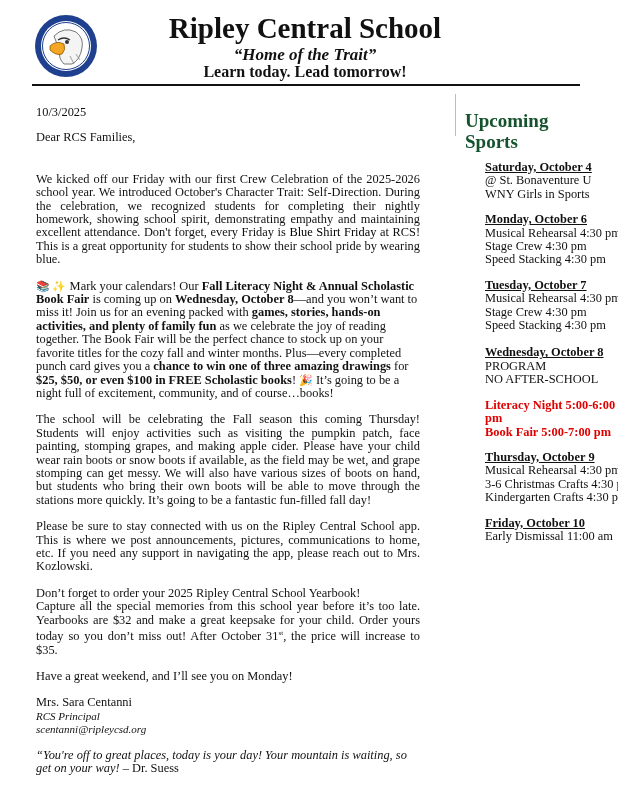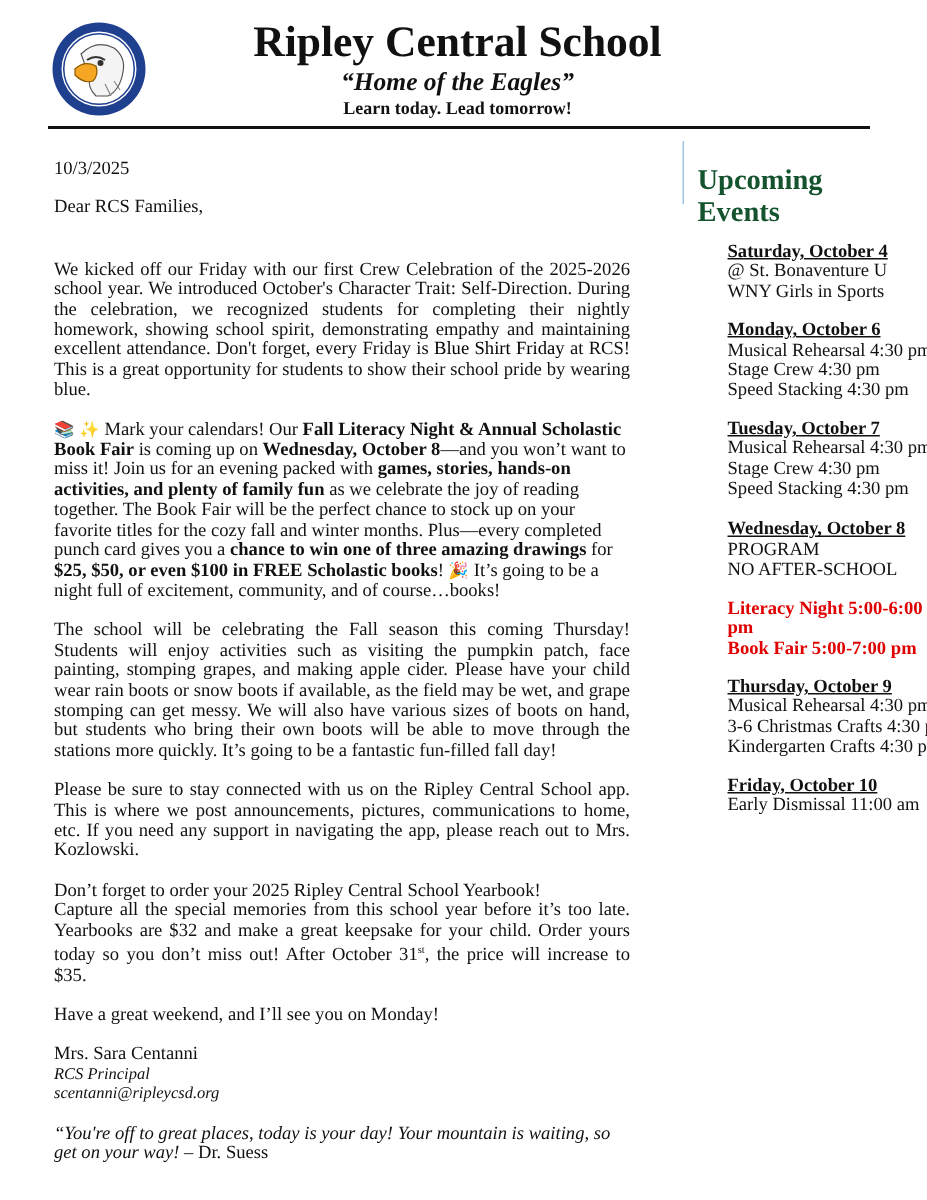--- a/index.html
+++ b/index.html
@@ -2,21 +2,21 @@
 <html><head>
 <meta charset="utf-8">
 <style>
   html, body { margin: 0; padding: 0; background: #ffffff; }
   body { width: 618px; height: 800px; position: relative; overflow: hidden;
          font-family: "Liberation Serif", "DejaVu Serif", serif; color: #111; }
   .logo { position: absolute; left: 34px; top: 14px; width: 64px; height: 64px; }
   .header { position: absolute; left: 120px; top: 12px; width: 370px; text-align: center; }
   .title { font-size: 29px; font-weight: bold; line-height: 32px; }
   .motto { font-size: 17px; font-style: italic; font-weight: bold; line-height: 20px; margin-top: 1px; }
-  .tagline { font-size: 12px; font-weight: bold; line-height: 14px; margin-top: 0px; }
+  .tagline { font-size: 16px; font-weight: bold; line-height: 14px; margin-top: 0px; }
   .rule { position: absolute; left: 32px; top: 84px; width: 548px; height: 2px; background: #111; }
 
   .letter { position: absolute; left: 36px; top: 106px; width: 384px; font-size: 12.4px; line-height: 13.4px; }
   .letter p { margin: 0; }
   .just { text-align: justify; }
   .date { margin-bottom: 12px !important; }
   .greet { margin-bottom: 28px !important; }
   .para { margin-bottom: 13px !important; }
   .link { color: #000000; }
   .emoji { font-family: "DejaVu Sans", sans-serif; font-size: 11px; }
@@ -43,21 +43,21 @@
     <path d="M20 22 Q30 12 42 18 Q50 24 48 34 Q46 46 38 50 L30 50 Q24 44 26 38 Z" fill="#f4f4f4" stroke="#555" stroke-width="0.8"></path>
     <path d="M16 32 Q22 26 30 30 Q32 36 28 40 Q22 42 16 36 Z" fill="#f5a623" stroke="#8a5a00" stroke-width="0.8"></path>
     <path d="M24 26 Q30 22 36 26" fill="none" stroke="#333" stroke-width="1.4"></path>
     <circle cx="33" cy="28" r="2" fill="#333"></circle>
     <path d="M36 42 L40 50 M42 40 L46 46" stroke="#888" stroke-width="0.8"></path>
   </svg>
 </div>
 
 <div class="header">
   <div class="title">Ripley Central School</div>
-  <div class="motto">“Home of the Eagles”</div>
+  <div class="motto">“Home of the Trait”</div>
   <div class="tagline">Learn today. Lead tomorrow!</div>
 </div>
 <div class="rule"></div>
 
 <div class="letter">
   <p class="date">10/3/2025</p>
   <p class="greet">Dear RCS Families,</p>
 
   <p class="para just"><span>We kicked off our Friday with our first Crew Celebration of the 2025-2026 school year. We introduced October's Character Trait: Self-Direction. During the celebration, we recognized students for completing their nightly homework, showing school spirit, demonstrating empathy and maintaining excellent attendance. Don't forget, every Friday is </span><span class="link">Blue Shirt Friday</span><span> at RCS! This is a great opportunity for students to show their school pride by wearing blue.</span></p>
 
@@ -74,21 +74,21 @@
   <p>Mrs. Sara Centanni</p>
   <p class="sig">RCS Principal</p>
   <p class="sig">scentanni@ripleycsd.org</p>
 
   <p class="quote"><span>“You're off to great places, today is your day! Your mountain is waiting, so get on your way!</span><span class="author"> – Dr. Suess</span></p>
 </div>
 
 <div class="vline"></div>
 <div class="events-title">
   <div>Upcoming</div>
-  <div>Events</div>
+  <div>Sports</div>
 </div>
 
 <div class="events">
   <div class="ev">
     <div class="ev-day">Saturday, October 4</div>
     <div>@ St. Bonaventure U</div>
     <div>WNY Girls in Sports</div>
   </div>
   <div class="ev">
     <div class="ev-day">Monday, October 6</div>

